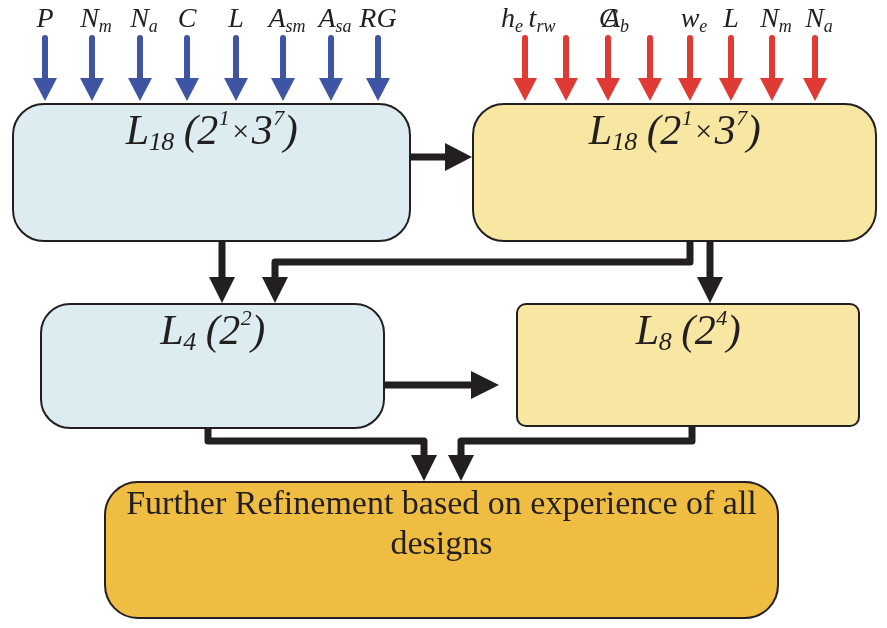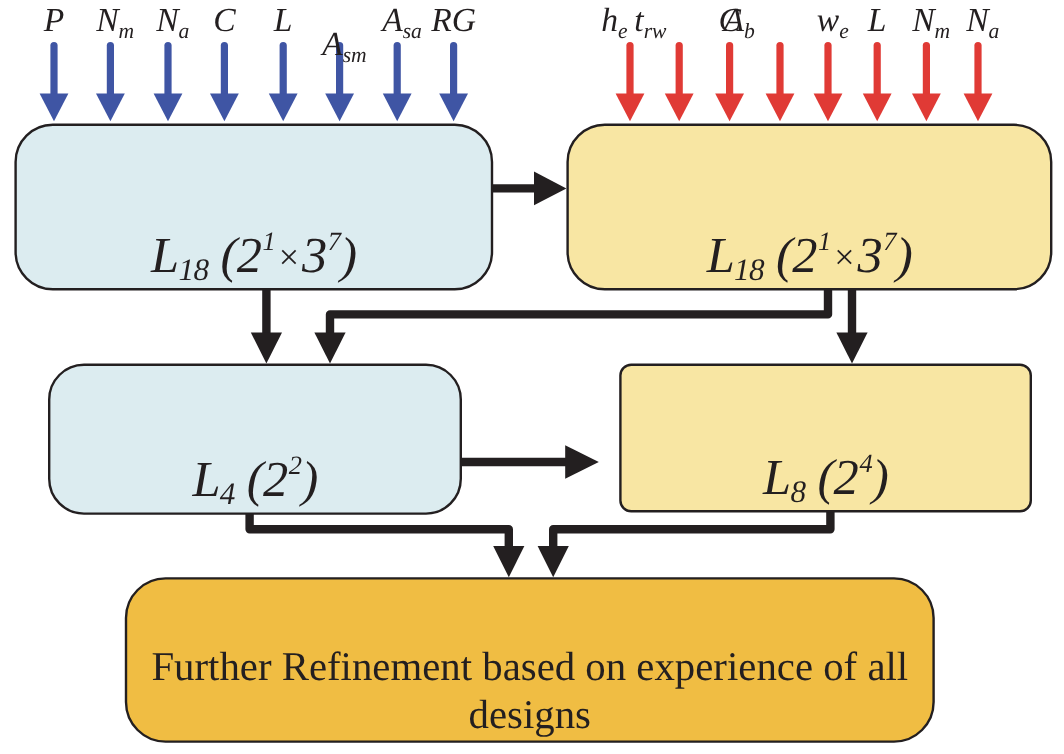--- a/index.html
+++ b/index.html
@@ -1,20 +1,20 @@
 <!DOCTYPE html>
 <html><head>
 <meta charset="utf-8">
 <style>
   html, body { margin: 0; padding: 0; background: #ffffff; }
   body { width: 887px; height: 628px; position: relative; overflow: hidden;
          font-family: "Liberation Serif", "DejaVu Serif", serif; color: #231f20; }
   #diagram { position: absolute; left: 0; top: 0; }
   .box { position: absolute; box-sizing: border-box; border: 2px solid #231f20;
-         display: flex; align-items: flex-end; justify-content: center; text-align: center; }
+         display: flex; align-items: flex-start; justify-content: center; text-align: center; }
   .blue { background: #dcecf0; }
   .yellow { background: #f8e6a3; }
   .orange { background: #f0bd43; }
   .ortho { font-style: italic; font-size: 42px; letter-spacing: -0.5px; white-space: nowrap; }
   .ortho sub { font-size: 26px; vertical-align: -0.25em; }
   .ortho sup { font-size: 22px; vertical-align: 0.85em; margin-left: 1px; }
   .ortho .times { font-style: normal; font-size: 30px; margin: 0 3px; vertical-align: 0.1em; }
   .lbl { position: absolute; top: 2px; font-style: italic; font-size: 28px; white-space: nowrap;
          transform: translateX(-50%); }
   .lbl sub { font-size: 18px; vertical-align: -0.3em; }
@@ -84,21 +84,21 @@
     <polygon points="448,455 474,455 461,481" fill="#231f20"></polygon>
   </g>
 </svg>
 
 <div id="left-labels">
     <span class="lbl" style="left: 45px;"><span>P</span></span>
     <span class="lbl" style="left: 96px;"><span>N</span><sub>m</sub></span>
     <span class="lbl" style="left: 144px;"><span>N</span><sub>a</sub></span>
     <span class="lbl" style="left: 187px;"><span>C</span></span>
     <span class="lbl" style="left: 236px;"><span>L</span></span>
-    <span class="lbl" style="left: 287px; margin-top: 20px;"><span>A</span><sub>sm</sub></span>
+    <span class="lbl" style="left: 287px;"><span>A</span><sub>sm</sub></span>
     <span class="lbl" style="left: 335px;"><span>A</span><sub>sa</sub></span>
     <span class="lbl" style="left: 378px;"><span>RG</span></span>
   </div>
 
 <div id="right-labels">
     <span class="lbl" style="left: 512px;"><span>h</span><sub>e</sub></span>
     <span class="lbl" style="left: 542px;"><span>t</span><sub>rw</sub></span>
     <span class="lbl" style="left: 608px;"><span>C</span></span>
     <span class="lbl" style="left: 616px;"><span>A</span><sub>b</sub></span>
     <span class="lbl" style="left: 694px;"><span>w</span><sub>e</sub></span>

